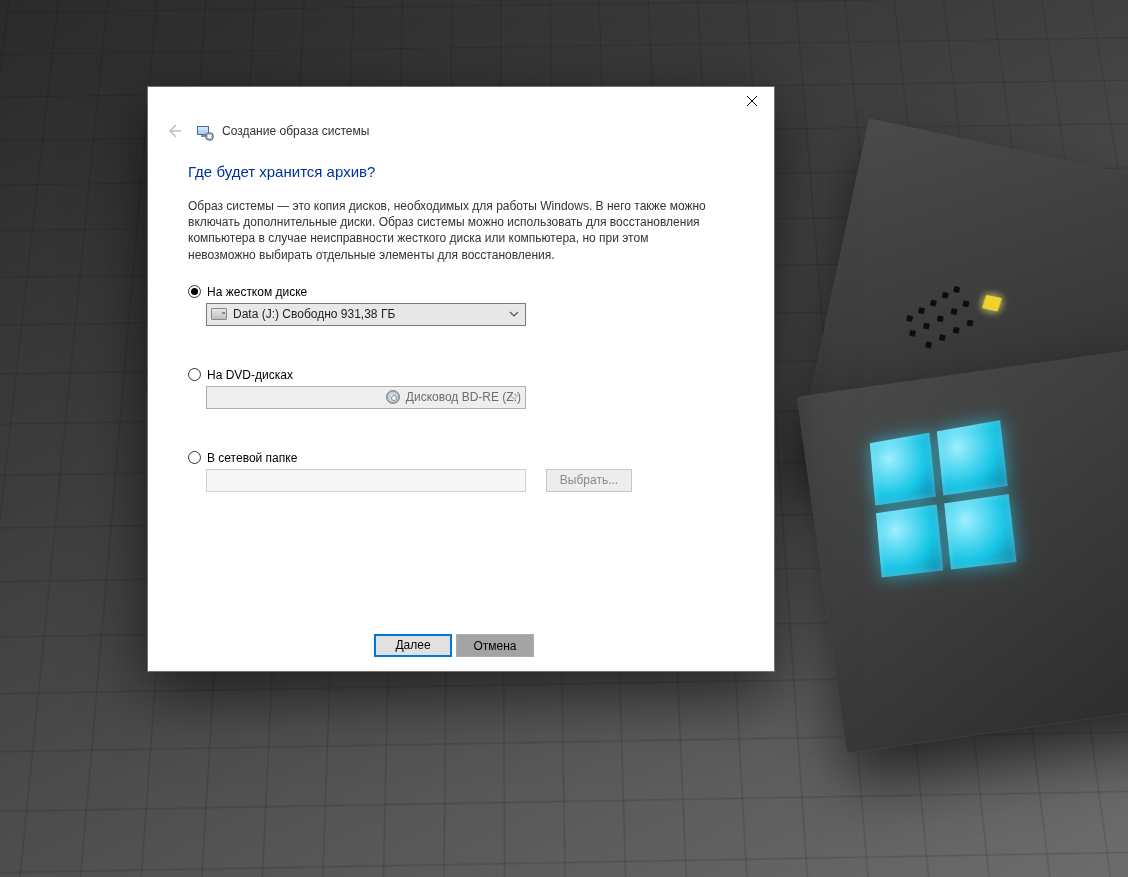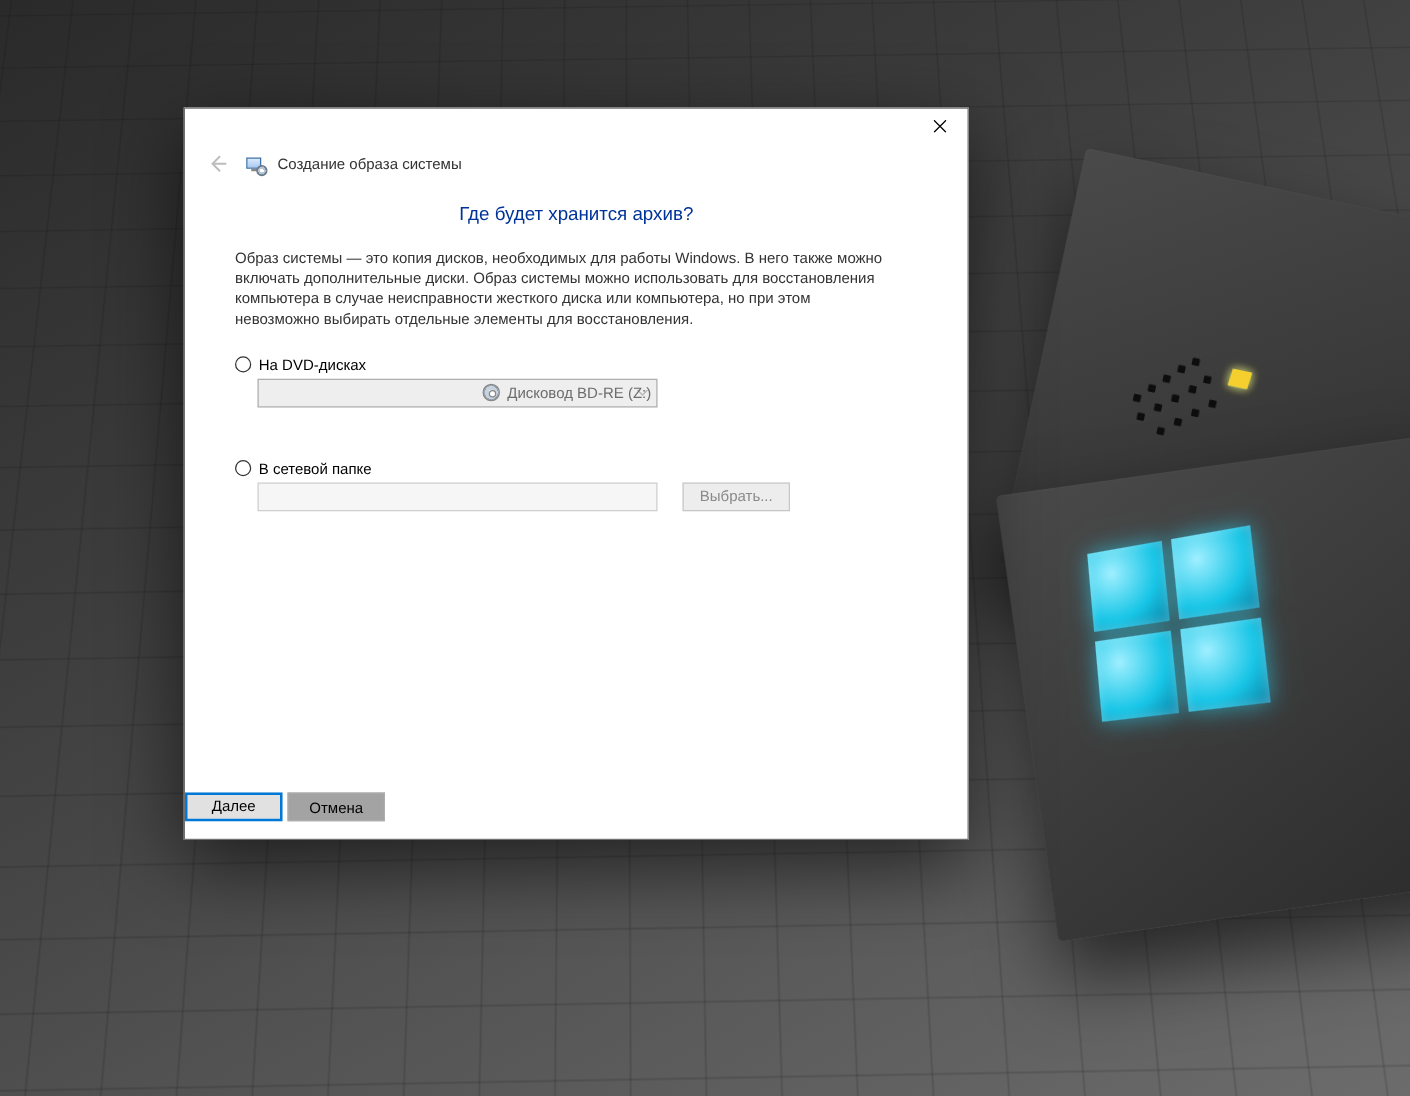--- a/index.html
+++ b/index.html
@@ -85,21 +85,20 @@
   .hdr-title { font-size:12px; color:#333; }
 
   .content {
     padding: 4px 40px 0 40px;
     flex:1;
   }
   .question {
     color:#003399;
     font-size:15px;
     margin: 6px 0 18px 0;
-    text-align: center;
   }
   .desc {
     font-size:12px; color:#333; line-height:1.35;
     margin-bottom: 22px;
     max-width: 520px;
   }
 
   .opt-group { margin-bottom: 42px; }
   .radio-row {
     display:flex; align-items:center; gap:6px; font-size:12px; color:#000; margin-bottom:4px;
@@ -144,21 +143,21 @@
   .browse-btn {
     height:23px; min-width:86px; padding:0 12px;
     border:1px solid #c7c7c7; background:#ededed; color:#8a8a8a;
     font-size:12px; cursor:default;
   }
 
   
   .footer {
     border-top: 0;
     padding: 10px 14px 14px 0;
-    display:flex; justify-content:flex-start; gap:4px;
+    display:flex; justify-content:center; gap:4px;
   }
   .btn {
     min-width:78px; height:23px; font-size:12px;
     background:#a3a3a3; border:1px solid #adadad; cursor:pointer;
     padding:0 14px;
   }
   .btn.primary {
     border:2px solid #0078d7; background:#e1e1e1;
     height:23px; line-height:19px;
   }
@@ -221,20 +220,35 @@
         <div class="sys"></div>
           <div class="disc"></div>
       </div>
       <div class="hdr-title">Создание образа системы</div>
     </div>
 
     <div class="content">
       <div class="question">Где будет хранится архив?</div>
       <div class="desc">Образ системы — это копия дисков, необходимых для работы Windows. В него также можно включать дополнительные диски. Образ системы можно использовать для восстановления компьютера в случае неисправности жесткого диска или компьютера, но при этом невозможно выбирать отдельные элементы для восстановления.</div>
 
+      <div class="opt-group">
+        <div class="radio-row">
+          <input type="radio" name="dest" id="r-hdd" checked="" style="">
+          <label for="r-hdd">На жестком диске</label>
+        </div>
+        <div class="combo">
+          <div class="drive-icon"></div>
+          <span>Data (J:)  Свободно 931,38 ГБ</span>
+          <div class="chev">
+            <svg viewBox="0 0 10 10">
+                <path d="M1 3 L5 7 L9 3" stroke="#555" stroke-width="1.2" fill="none"></path>
+              </svg>
+          </div>
+        </div>
+      </div>
 
       <div class="opt-group">
         <div class="radio-row">
           <input type="radio" name="dest" id="r-dvd" style="">
           <label for="r-dvd">На DVD-дисках</label>
         </div>
         <div class="combo disabled">
           <div class="optic-icon"></div>
           <span>Дисковод BD-RE (Z:)</span>
           <div class="chev">

